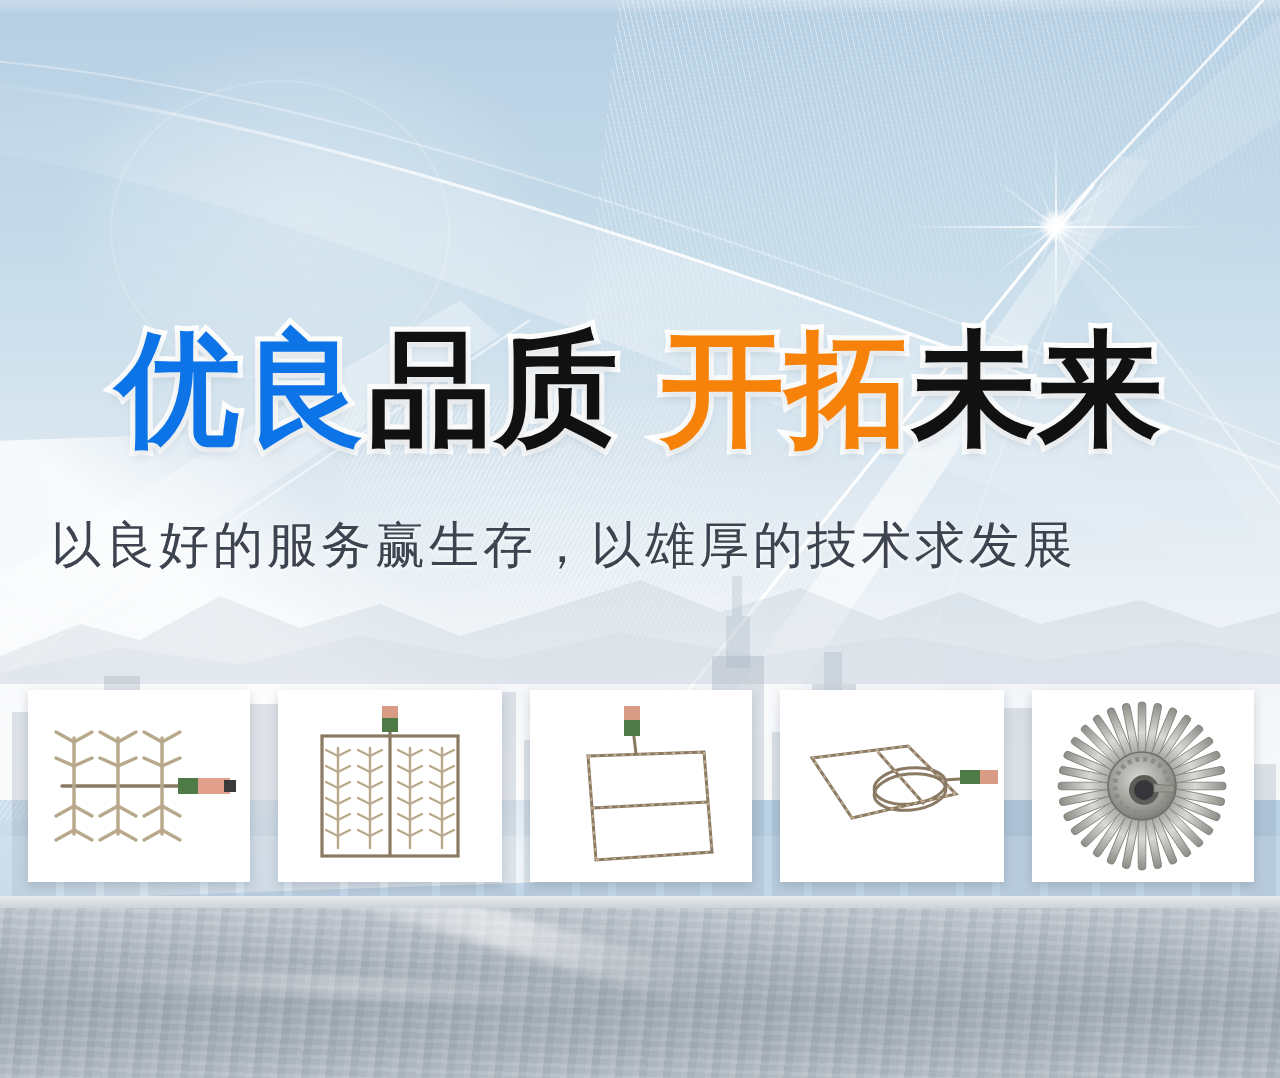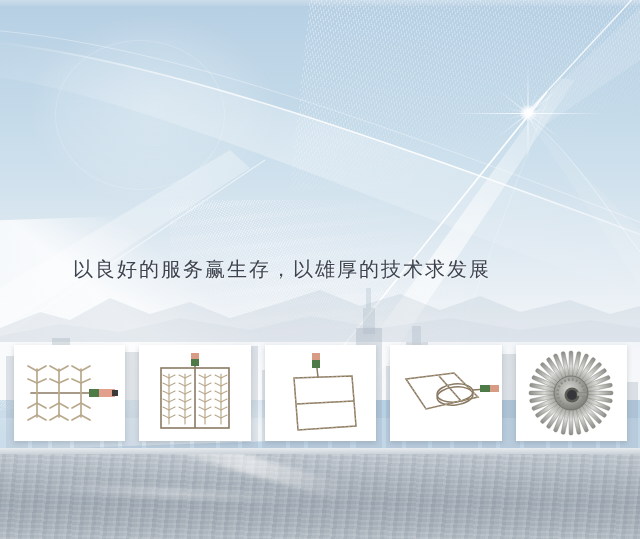--- a/index.html
+++ b/index.html
@@ -178,21 +178,21 @@
       0 2px 5px rgba(80,100,120,.28);
   }
   .hl-blue   { color:#0d74e8; }
   .hl-black  { color:#111111; }
   .hl-orange { color:#f7820a; }
   .hl-gap { display:inline-block; width:20px; }
 
   .subtitle {
     position:absolute; left:0; top:256px; width:564px; text-align:center;
     font-family:"DejaVu Sans","Liberation Sans",sans-serif;
-    font-size:20px;
+    font-size:25px;
     color:#3d4450;
     letter-spacing:2px;
     z-index:6;
     text-shadow:0 1px 2px rgba(255,255,255,.85);
   }
 
   
   .cards {
     position:absolute; left:14px; top:345px;
     width:613px; height:96px;
@@ -316,20 +316,25 @@
     <g fill="#7d8fa0" opacity=".35">
       <rect x="363" y="40" width="12" height="26"></rect>
       <rect x="366" y="20" width="5" height="22"></rect>
       <rect x="412" y="58" width="9" height="20"></rect>
     </g>
     <g fill="#ffffff" opacity=".22">
       <rect x="0" y="150" width="640" height="34"></rect>
     </g>
   </svg>
 
+  <div class="headline-wrap">
+    <div class="headline">
+      <span class="hl-blue">优良</span><span class="hl-black">品质</span><span class="hl-gap"></span><span class="hl-orange">开拓</span><span class="hl-black">未来</span>
+    </div>
+  </div>
 
   <div class="subtitle">以良好的服务赢生存，以雄厚的技术求发展</div>
 
   <div class="cards">
 
     <div class="card">
       <span class="sr">锚固件-梳状锚固钉</span>
       <svg width="105" height="80" viewBox="0 0 105 80">
         <g stroke="#8a7a63" stroke-width="1.7" fill="none" stroke-linecap="round">
           <line x1="14" y1="40" x2="82" y2="40"></line>

